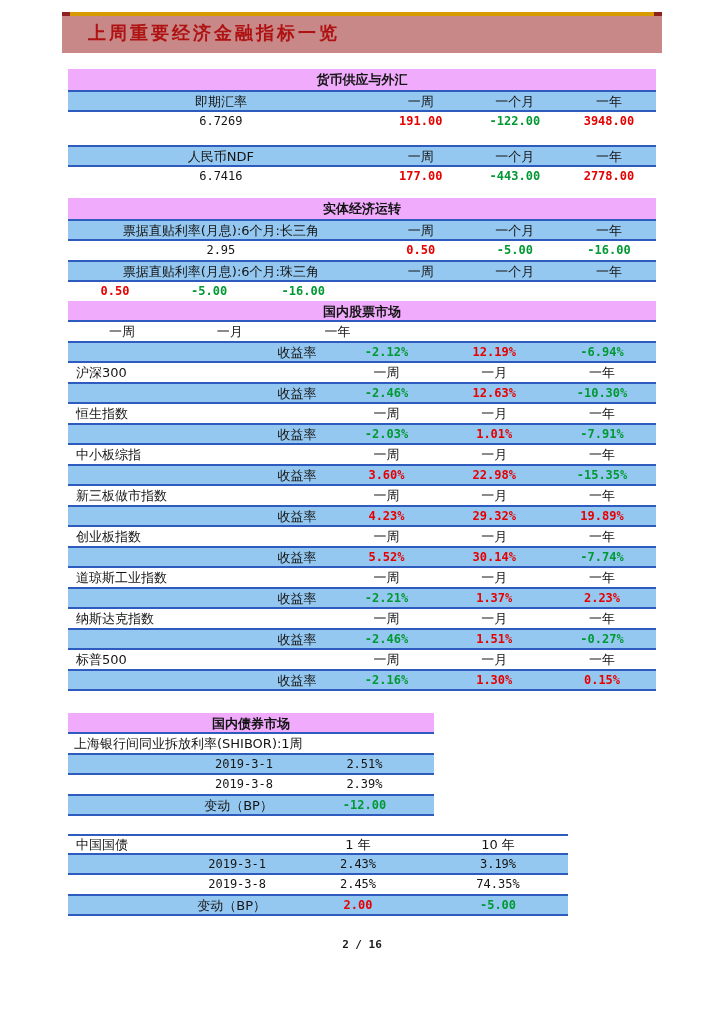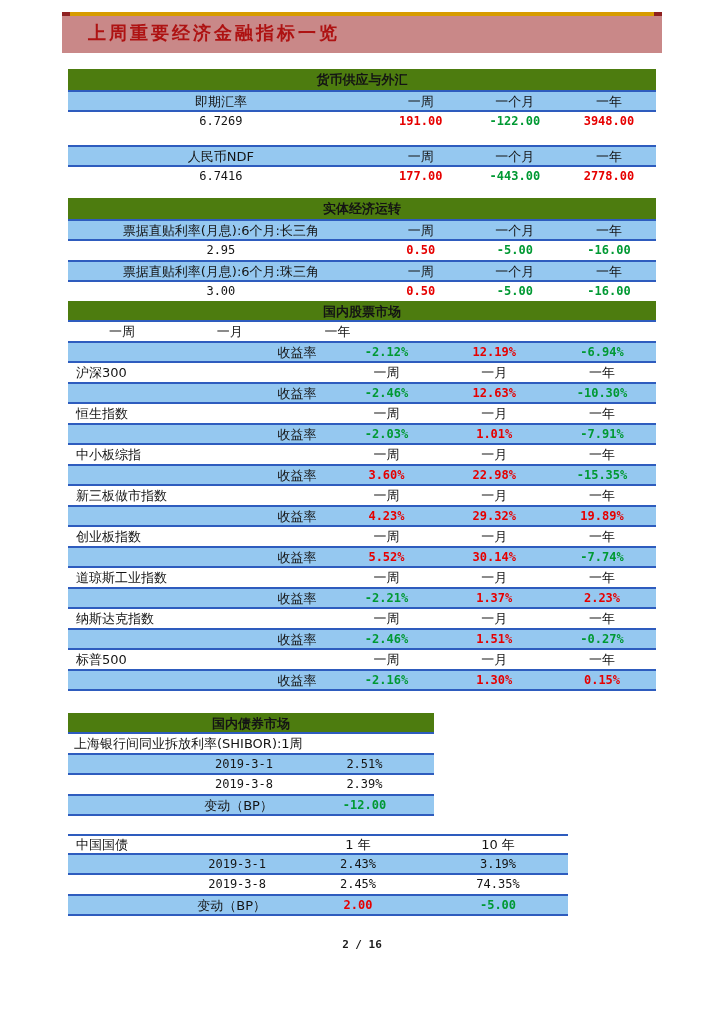--- a/index.html
+++ b/index.html
@@ -14,21 +14,21 @@
   .brand-cn { font-size:20px; font-weight:bold; color:#1c1c1c; letter-spacing:2px; border-bottom:2px solid #4a4a4a; padding:0 4px 2px 0; display:inline-block; }
   .brand-en { font-size:6.5px; color:#8a8a8a; letter-spacing:0.9px; margin-top:2px; }
 
   
   .banner-wrap { margin:12px 62px 0 62px; }
   .banner-top { height:4px; background:linear-gradient(to right,#8f2020 0,#8f2020 8px,#d79b00 8px,#d79b00 calc(100% - 8px),#8f2020 calc(100% - 8px),#8f2020 100%); }
   .banner { background:#c98888; color:#ae1212; font-weight:bold; font-size:18px; letter-spacing:3px; padding:5px 0 8px 26px; }
 
   
   .tbl { width:588px; margin-left:68px; font-size:13px; color:#141414; }
-  .sechead { background:#4d7c0f; text-align:center; font-weight:bold; font-size:13px; height:21px; line-height:21px; }
+  .sechead { background:#f0abfc; text-align:center; font-weight:bold; font-size:13px; height:21px; line-height:21px; }
   .sechead.underl { border-bottom:2px solid #2e5cbe; }
   .r { display:flex; align-items:center; height:19px; line-height:19px; }
   .r.blue { background:#95c8f0; border-top:2px solid #2e5cbe; border-bottom:2px solid #2e5cbe; height:22px; }
   .num { font-family:"DejaVu Sans Mono","Liberation Mono",monospace; font-size:12px; }
   [data-dir="up"]   { color:#e60000; font-weight:bold; }
   [data-dir="down"] { color:#009933; font-weight:bold; }
 
   
   .c0 { width:52%; text-align:center; }
   .cv { width:16%; text-align:center; }
@@ -112,21 +112,20 @@
       <div class="cv num" data-dir="down">-5.00</div>
       <div class="cv num" data-dir="down">-16.00</div>
     </div>
     <div class="r blue">
       <div class="c0">票据直贴利率(月息):6个月:珠三角</div>
       <div class="cv">一周</div>
       <div class="cv">一个月</div>
       <div class="cv">一年</div>
     </div>
     <div class="r">
-      <div class="c0 num">3.00</div>
       <div class="cv num" data-dir="up">0.50</div>
       <div class="cv num" data-dir="down">-5.00</div>
       <div class="cv num" data-dir="down">-16.00</div>
     </div>
   </div>
 
   <div class="tbl">
     <div class="sechead underl">国内股票市场</div>
 
     <div class="r">

